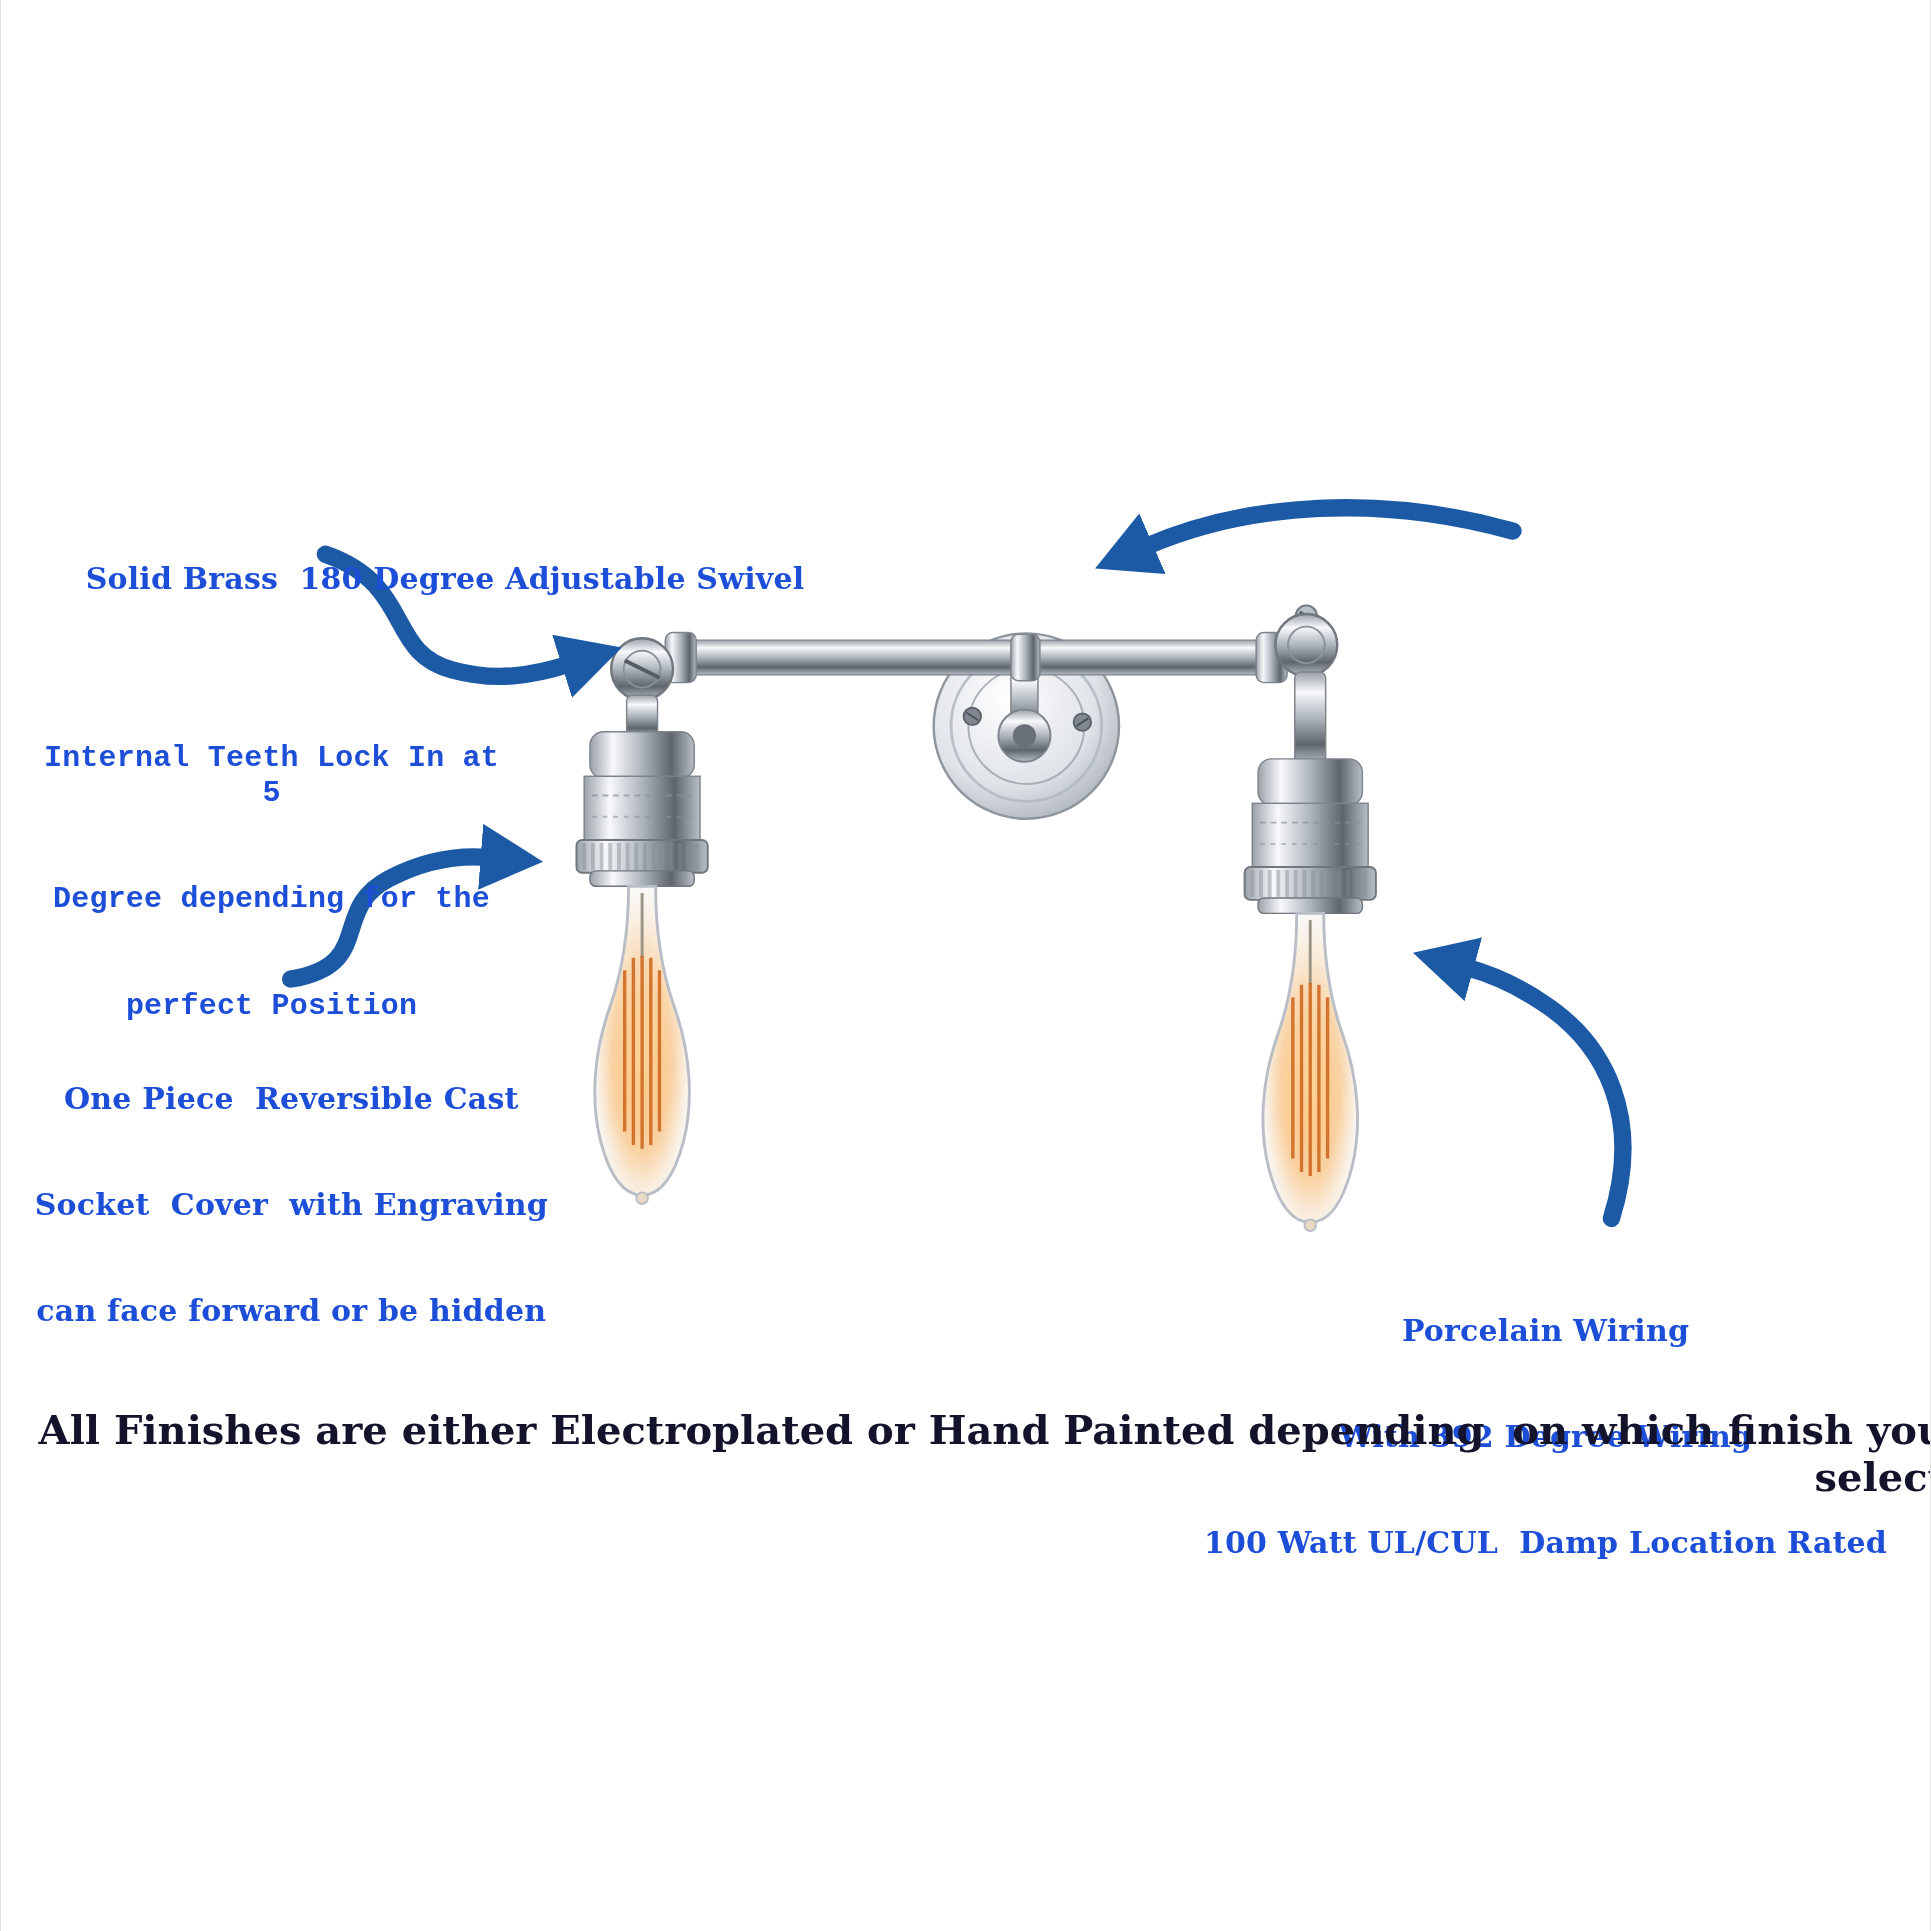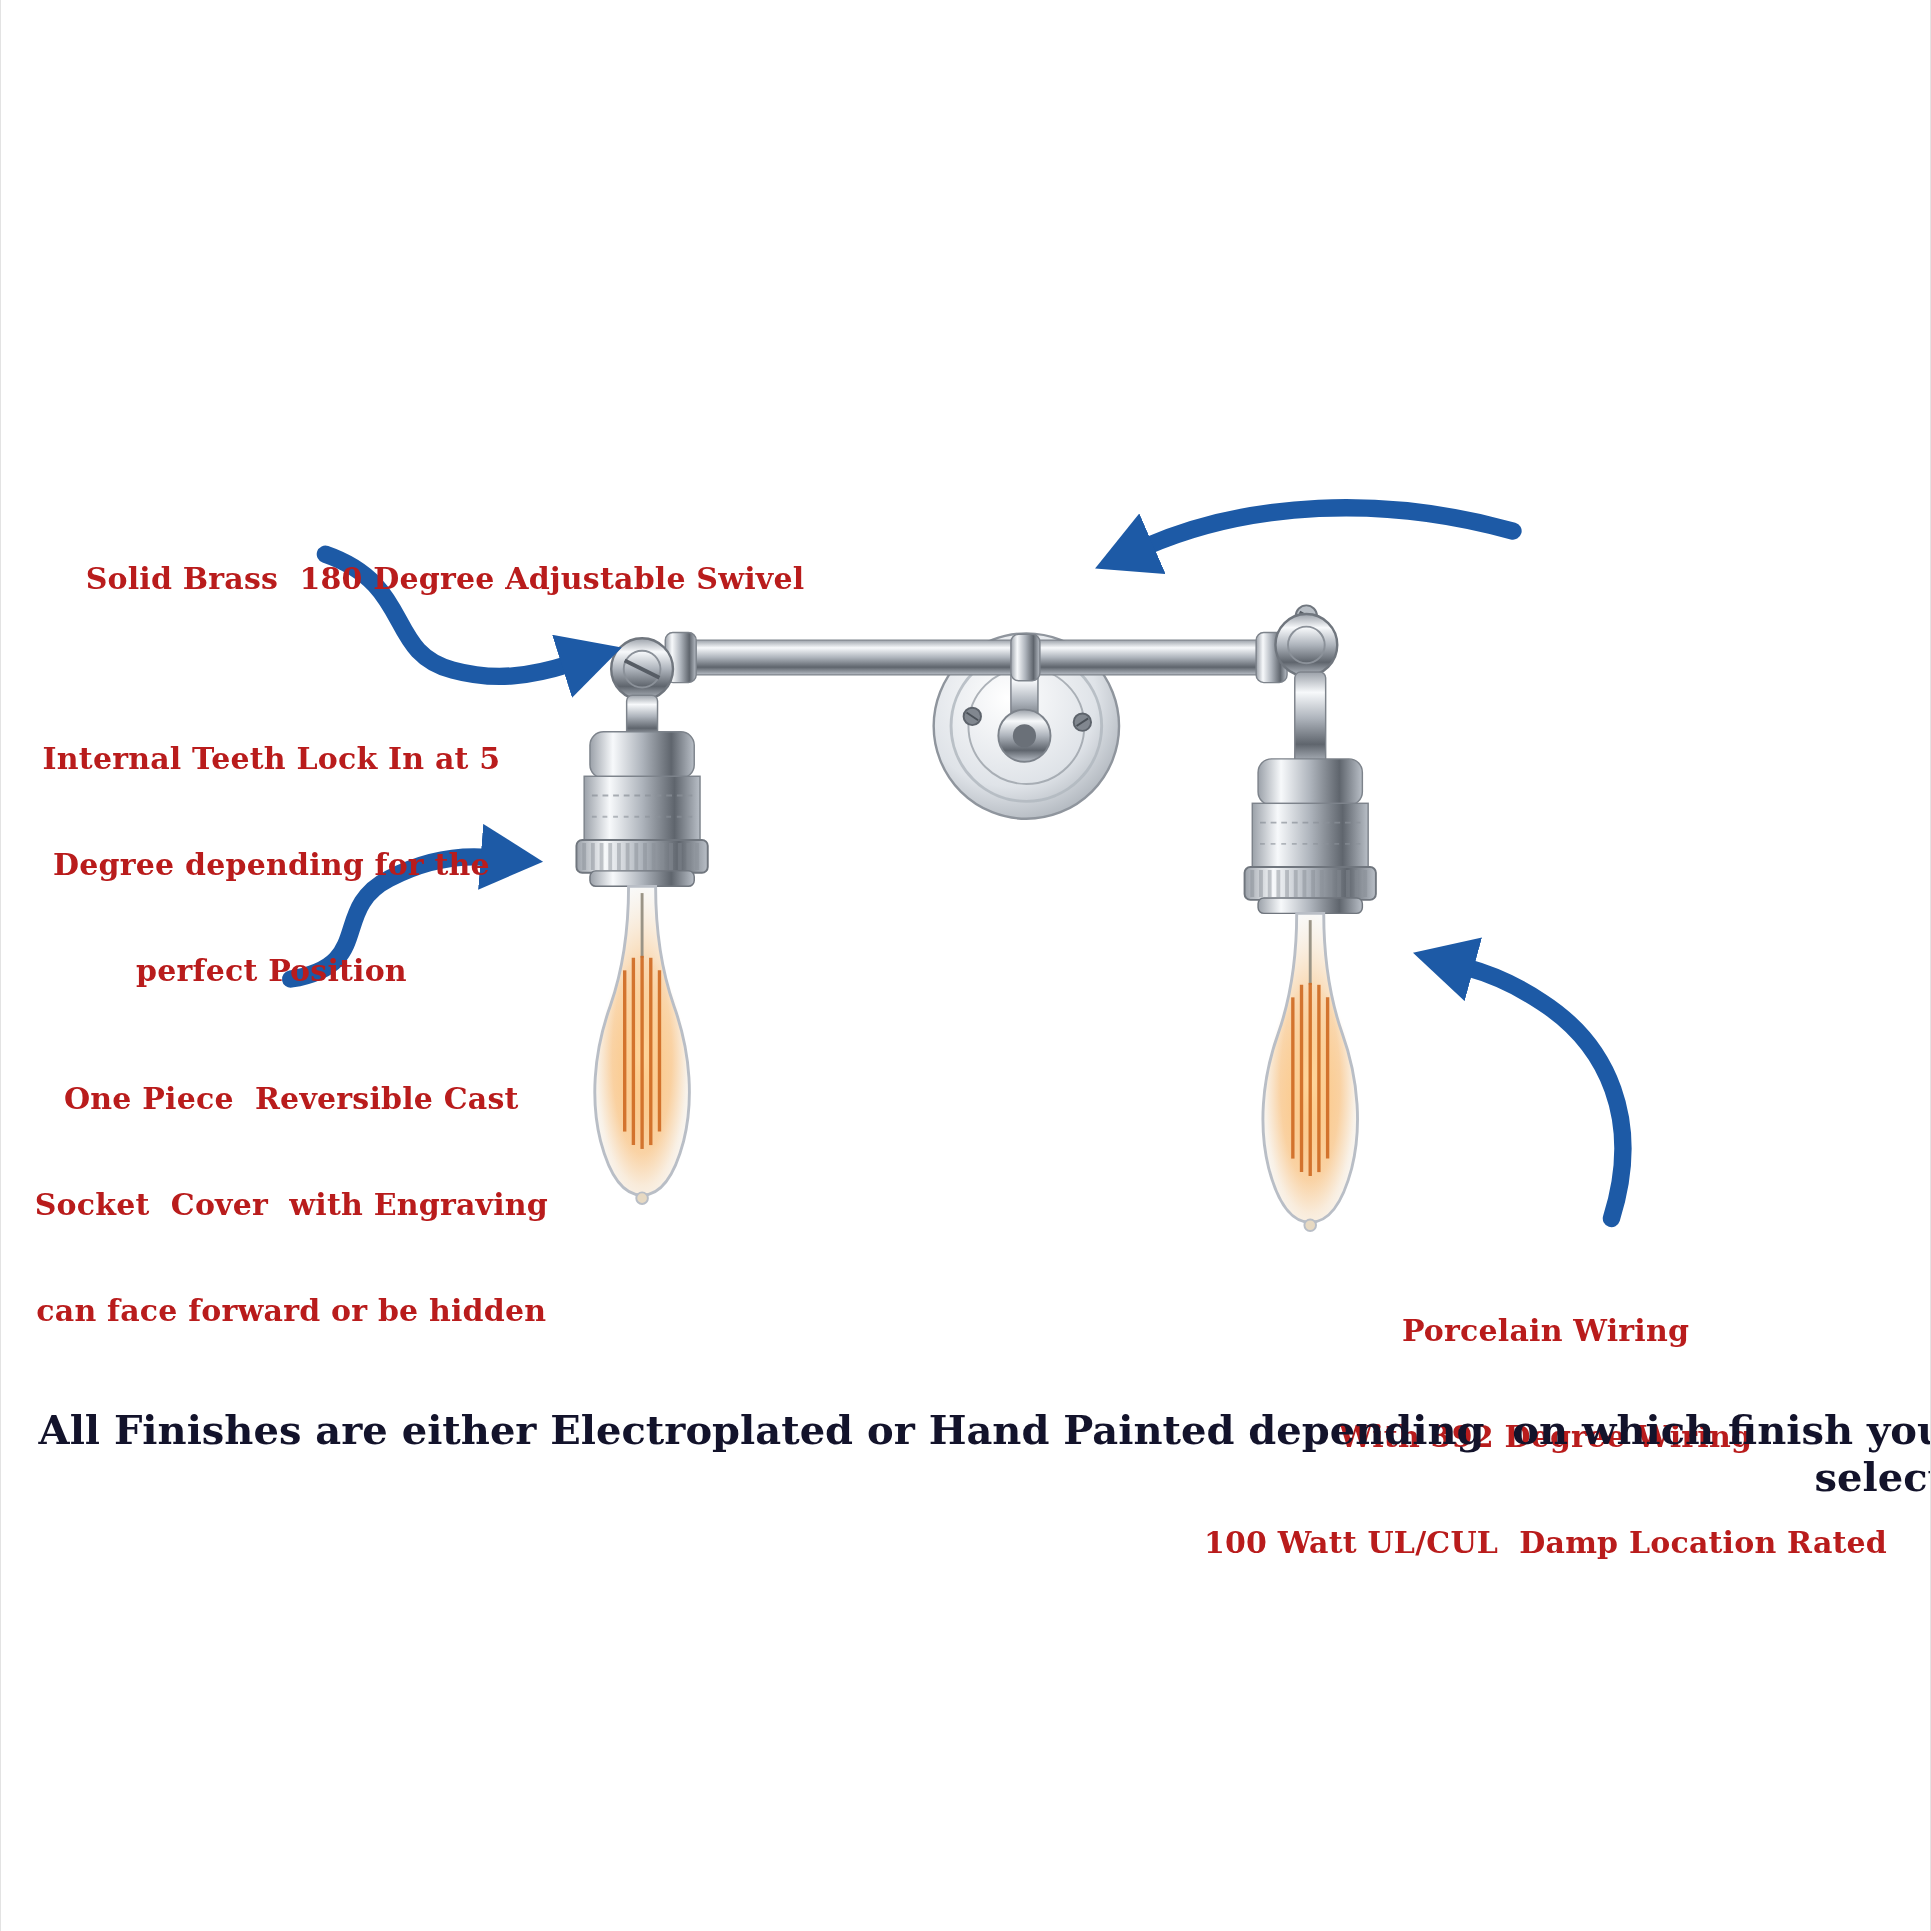--- a/index.html
+++ b/index.html
@@ -5,21 +5,21 @@
   html,body{margin:0;padding:0;background:#ffffff;}
   .canvas{
     position:relative;width:1931px;height:1931px;background:#ffffff;
     border-left:1.9px solid #e3e3e3;border-right:1.9px solid #e3e3e3;
     box-sizing:border-box;overflow:hidden;
     font-family:"DejaVu Serif","Liberation Serif",serif;
   }
   .stage{position:absolute;left:0;top:0;width:1931px;height:1931px;}
   .label{
     position:absolute;font-weight:700;font-size:30px;line-height:1.18;
-    color:#b91c1c;text-align:center;white-space:pre-wrap;letter-spacing:0.2px;
+    color:#1d4ed8;text-align:center;white-space:pre-wrap;letter-spacing:0.2px;
   }
   .label span{display:block;}
   .footer-label{
     position:absolute;left:0;top:1406px;width:100%;text-align:right;
     font-weight:700;font-size:40px;color:#13132b;white-space:pre-wrap;padding-left:16px;
   }
 </style>
 </head>
 <body>
 
@@ -155,21 +155,21 @@
       <path d="M 300 1014 C 388 1000 340 942 402 910 C 444 888 478 886 504 888" marker-end="url(#ah)"></path>
       <path d="M 1668 1262 C 1700 1160 1664 1082 1596 1038 C 1566 1018 1540 1008 1518 1002" marker-end="url(#ah)"></path>
     </g>
   </svg>
 
   <div class="label" style="left:58px;top:490px;width:772px;">
     <span>Solid Brass  180 Degree Adjustable Swivel</span>
   </div>
 
 
-  <div class="label" style="left:29px;top:670px;width:483px;">
+  <div class="label" style="left:29px;top:670px;width:483px;font-family:Liberation Mono, monospace;">
     <span>Internal Teeth Lock In at 5</span>
     <span>Degree depending for the</span>
     <span>perfect Position</span>
   </div>
 
   <div class="label" style="left:19.3px;top:1010px;width:526px;margin-left:8px;">
     <span>One Piece  Reversible Cast</span>
     <span>Socket  Cover  with Engraving</span>
     <span>can face forward or be hidden</span>
   </div>

